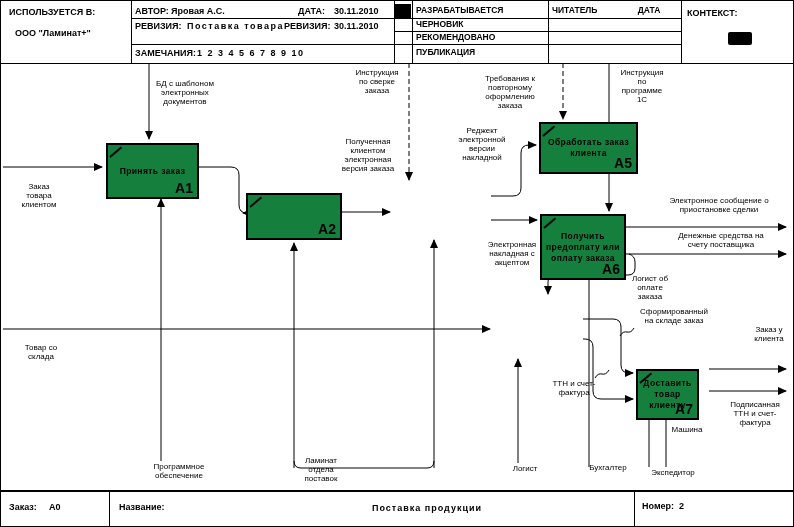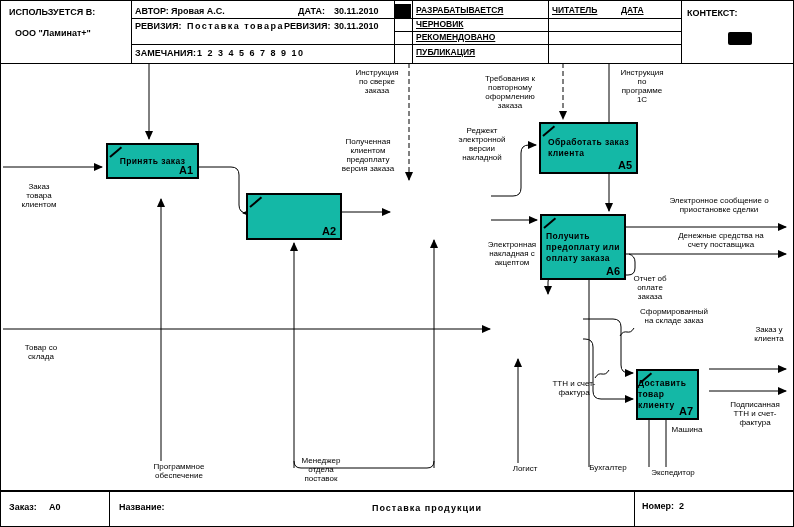--- a/index.html
+++ b/index.html
@@ -3,55 +3,55 @@
 <meta charset="utf-8">
 <style>
   html,body{margin:0;padding:0;background:#fff;}
   .page{position:relative;width:794px;height:527px;background:#fff;border:1px solid #000;box-sizing:border-box;
         font-family:"Liberation Sans",sans-serif;color:#000;overflow:hidden;}
   
   .hdr{position:absolute;left:0;top:0;width:794px;height:62px;background:#fff;border-bottom:1px solid #000;z-index:5;}
   .vl{position:absolute;top:0;width:1px;height:62px;background:#000;}
   .hl{position:absolute;height:1px;background:#000;}
   .htx{position:absolute;font-size:9px;font-weight:bold;white-space:nowrap;}
-  .hsm{position:absolute;font-size:8.5px;font-weight:bold;white-space:nowrap;text-decoration:underline;}
+  .hsm{position:absolute;font-size:8.5px;font-weight:bold;white-space:nowrap;}
   #v1{left:130px}#v2{left:393px}#v3{left:411px}#v4{left:547px}#v5{left:680px}
   #h1{left:130px;top:17px;width:550px}#h2{left:393px;top:30px;width:287px}#h3{left:130px;top:43px;width:550px}
   #t-usedin{left:8px;top:6px}
   #t-company{left:14px;top:27px;font-weight:bold}
   #t-author-l{left:134px;top:5px}#t-author-v{left:170px;top:5px}
   #t-date-l{left:297px;top:5px}#t-date-v{left:333px;top:5px}
   #t-project-l{left:134px;top:20px}#t-project-v{left:186px;top:20px;letter-spacing:1.5px}
   #t-revision-l{left:283px;top:20px}#t-revision-v{left:333px;top:20px}
   #t-remarks-l{left:134px;top:47px}#t-remarks-v{left:196px;top:47px;letter-spacing:1.5px}
   #t-st0{left:415px;top:4px}#t-st1{left:415px;top:18px}#t-st2{left:415px;top:31px}#t-st3{left:415px;top:46px}
-  #t-reader{left:551px;top:4px}#t-rdate{left:620px;top:4px;width:56px;text-align:left}
+  #t-reader{left:551px;top:4px}#t-rdate{left:620px;top:4px;width:56px;text-align:center}
   #t-context{left:686px;top:7px}
   .blacksq{position:absolute;left:394px;top:3px;width:16px;height:14px;background:#000;}
   .ctxbox{position:absolute;left:727px;top:31px;width:24px;height:13px;background:#000;border-radius:2px;}
   
   .ftr{position:absolute;left:0;top:489px;width:794px;height:38px;background:#fff;border-top:2px solid #000;z-index:5;}
   .fvl{position:absolute;top:0;width:1px;height:38px;background:#000;}
   #fv1{left:108px}#fv2{left:633px}
   .ftx{position:absolute;font-size:9px;font-weight:bold;white-space:nowrap;}
   #f-branch-l{left:8px;top:10px}#f-branch-v{left:48px;top:10px}
   #f-name-l{left:118px;top:10px}
   #f-title{left:341px;top:11px;width:170px;text-align:center;letter-spacing:1px}
   #f-number-l{left:641px;top:9px}#f-number-v{left:678px;top:9px}
   
   svg.wires{position:absolute;left:0;top:0;z-index:1;}
   .ar{fill:none;stroke:#000;stroke-width:1;}
   .dash{stroke-dasharray:5 3;}
   .sq{fill:none;stroke:#000;stroke-width:1;}
-  .box{position:absolute;background:#14b8a6;border:2px solid #000;box-sizing:border-box;z-index:2;
-       display:flex;align-items:center;justify-content:center;}
+  .box{position:absolute;background:#15803d;border:2px solid #000;box-sizing:border-box;z-index:2;
+       display:flex;align-items:center;justify-content:center;text-align:center;}
   .box .t{white-space:pre-line;font-size:8.5px;font-weight:bold;letter-spacing:0.4px;line-height:11px;}
-  .box .code{position:absolute;right:4px;bottom:1px;font-size:11px;font-weight:bold;}
+  .box .code{position:absolute;right:4px;bottom:1px;font-size:14px;font-weight:bold;}
   .slash{position:absolute;left:2px;top:11px;width:15px;height:2px;background:#000;transform:rotate(-40deg);transform-origin:0 50%;}
-  #b-a1{left:105px;top:142px;width:93px;height:36px}
+  #b-a1{left:105px;top:142px;width:93px;height:56px}
   #b-a2{left:245px;top:192px;width:96px;height:47px}
   #b-a3{left:392px;top:182px;width:98px;height:54px}
   #b-a4{left:492px;top:302px;width:90px;height:53px}
   #b-a5{left:538px;top:121px;width:99px;height:52px}
   #b-a6{left:539px;top:213px;width:86px;height:66px}
   #b-a7{left:635px;top:368px;width:63px;height:51px}
   .lbl{position:absolute;font-size:8px;line-height:9px;text-align:center;white-space:pre-line;z-index:3;}
   #l-zakaz-tovara{left:12px;top:181px;width:52px}
   #l-bd{left:146px;top:78px;width:76px}
   #l-instr-sverka{left:344px;top:67px;width:64px}
@@ -140,64 +140,67 @@
   <div class="box" id="b-a7">
     <div class="slash"></div>
     <span class="t">Доставить
 товар клиенту</span>
     <span class="code">А7</span>
   </div>
 
   <div class="lbl" id="l-zakaz-tovara">Заказ
 товара
 клиентом</div>
+  <div class="lbl" id="l-bd">БД с шаблоном
+электронных
+документов</div>
   <div class="lbl" id="l-instr-sverka">Инструкция
 по сверке
 заказа</div>
   <div class="lbl" id="l-poluchennaya">Полученная
 клиентом
-предоплату
+электронная
 версия заказа</div>
   <div class="lbl" id="l-trebovaniya">Требования к
 повторному
 оформлению
 заказа</div>
   <div class="lbl" id="l-redzhekt">Реджект
 электронной
 версии
 накладной</div>
   <div class="lbl" id="l-instr-1c">Инструкция
 по
 программе
 1С</div>
   <div class="lbl" id="l-elektr-soob">Электронное сообщение о
 приостановке сделки</div>
   <div class="lbl" id="l-denezhnye">Денежные средства на
 счету поставщика</div>
   <div class="lbl" id="l-elektr-nakl">Электронная
 накладная с
 акцептом</div>
-  <div class="lbl" id="l-otchet">Отчет об
+  <div class="lbl" id="l-otchet">Логист об
 оплате
 заказа</div>
   <div class="lbl" id="l-sform">Сформированный
 на складе заказ</div>
   <div class="lbl" id="l-zakaz-klienta">Заказ у
 клиента</div>
   <div class="lbl" id="l-ttn">ТТН и счет-
 фактура</div>
   <div class="lbl" id="l-podpis">Подписанная
 ТТН и счет-
 фактура</div>
   <div class="lbl" id="l-tovar">Товар со
 склада</div>
   <div class="lbl" id="l-mashina">Машина</div>
   <div class="lbl" id="l-program">Программное
 обеспечение</div>
-  <div class="lbl" id="l-menedzher">Менеджер
+  <div class="lbl" id="l-menedzher">Ламинат
 отдела
 поставок</div>
   <div class="lbl" id="l-logist">Логист</div>
   <div class="lbl" id="l-buhgalter">Бухгалтер</div>
   <div class="lbl" id="l-ekspeditor">Экспедитор</div>
 
   <div class="hdr">
     <div class="vl" id="v1"></div>
     <div class="vl" id="v2"></div>
     <div class="vl" id="v3"></div>

